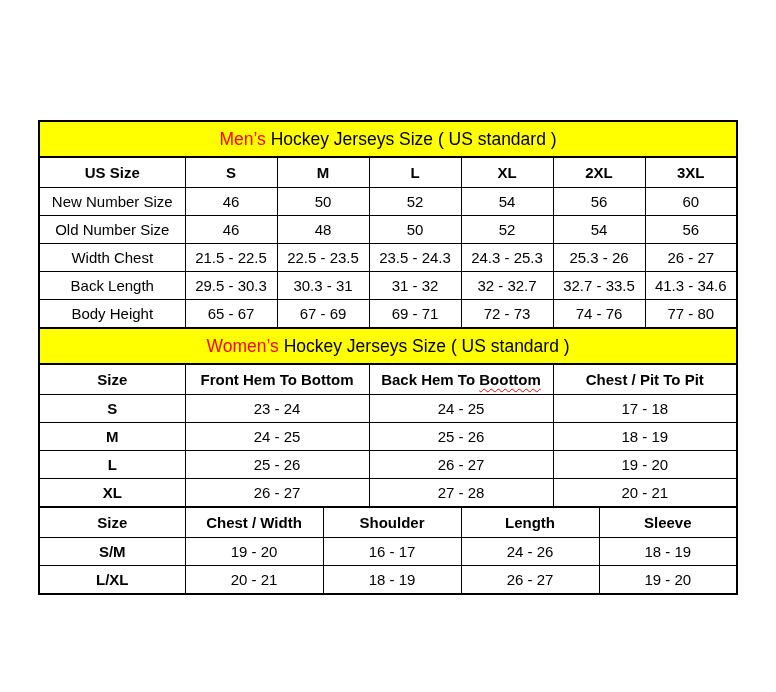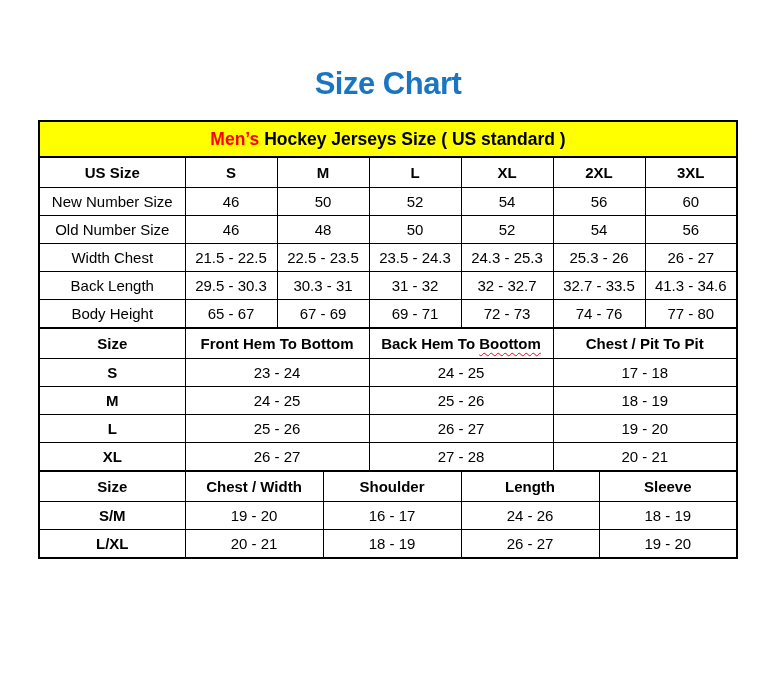--- a/index.html
+++ b/index.html
@@ -36,42 +36,41 @@
     font-size: 15px;
     overflow: hidden;
     white-space: nowrap;
   }
 
   tr.banner td {
     background: #FFFF00;
     border: 2px solid #000;
     height: 34px;
     font-size: 17.5px;
-    font-weight: bold;
+    font-weight: normal;
   }
   .accent { color: #FF0000; }
 
   th { font-weight: bold; height: 29px; }
   td.data { height: 27px; font-weight: normal; }
   td.data.bold-label { font-weight: bold; }
 
   .wavy {
     text-decoration: underline;
     text-decoration-style: wavy;
     text-decoration-color: #FF0000;
     text-decoration-thickness: 1px;
     text-underline-offset: 3px;
   }
 </style>
 </head>
 <body>
 
 <div class="page">
 
-  <div class="page-title">Size Chart</div>
 
   <div class="chart-wrap">
 
     <table class="size-table">
       <colgroup>
         <col style="width:146px">
           <col style="width:92px">
           <col style="width:92px">
           <col style="width:92px">
           <col style="width:92px">
@@ -140,20 +139,23 @@
       </table>
 
     <table class="size-table">
       <colgroup>
         <col style="width:146px">
           <col style="width:184px">
           <col style="width:184px">
           <col style="width:184px">
       </colgroup>
       <tbody>
+          <tr class="banner">
+        <td colspan="4"><span class="accent">Women’s</span><span> Hockey Jerseys Size ( US standard )</span></td>
+      </tr>
       <tr>
         <th>Size</th>
         <th>Front Hem To Bottom</th>
         <th><span>Back Hem To </span><span class="wavy">Boottom</span></th>
         <th>Chest / Pit To Pit</th>
       </tr>
       <tr>
         <td class="data bold-label">S</td>
         <td class="data">23 - 24</td>
         <td class="data">24 - 25</td>

